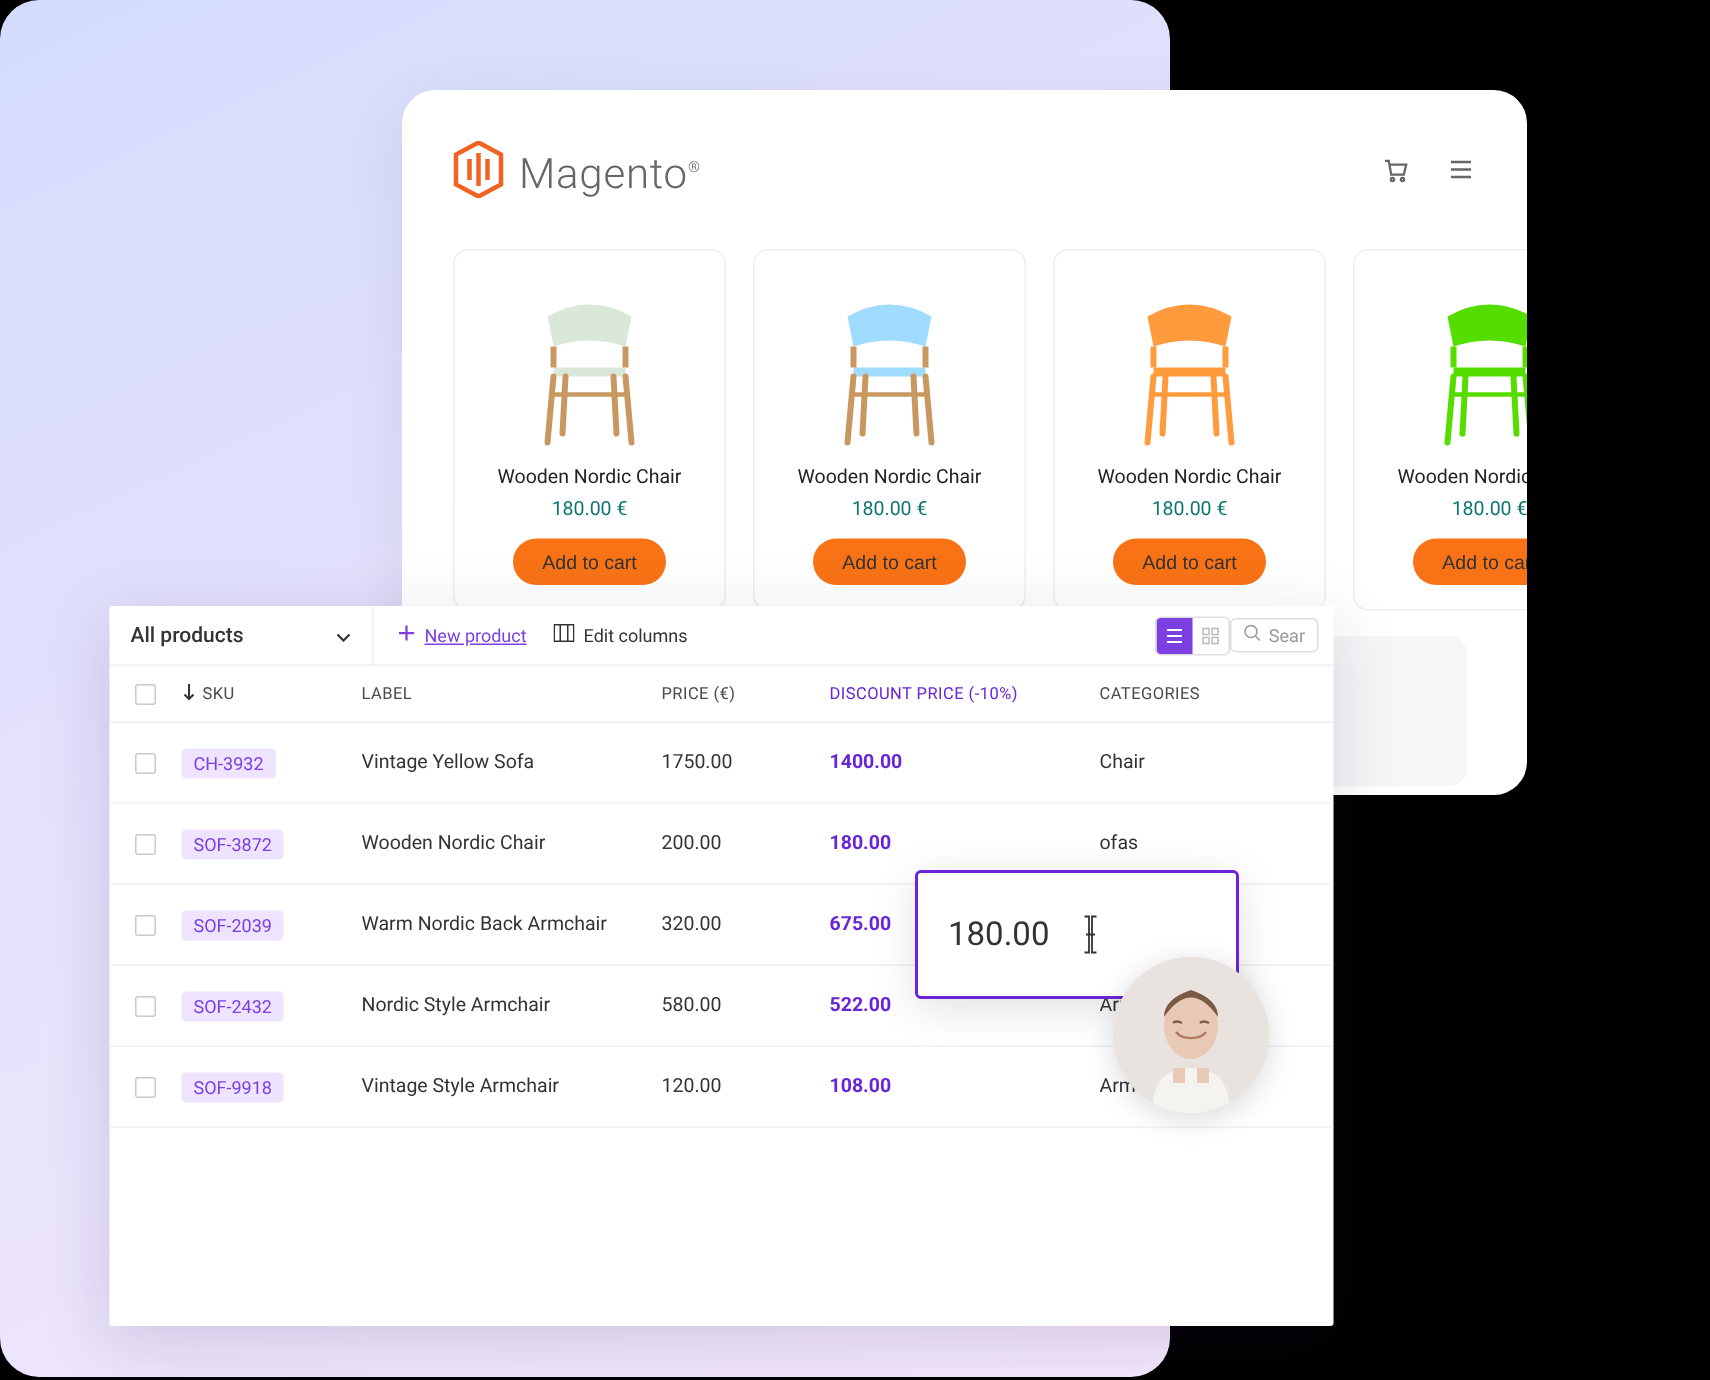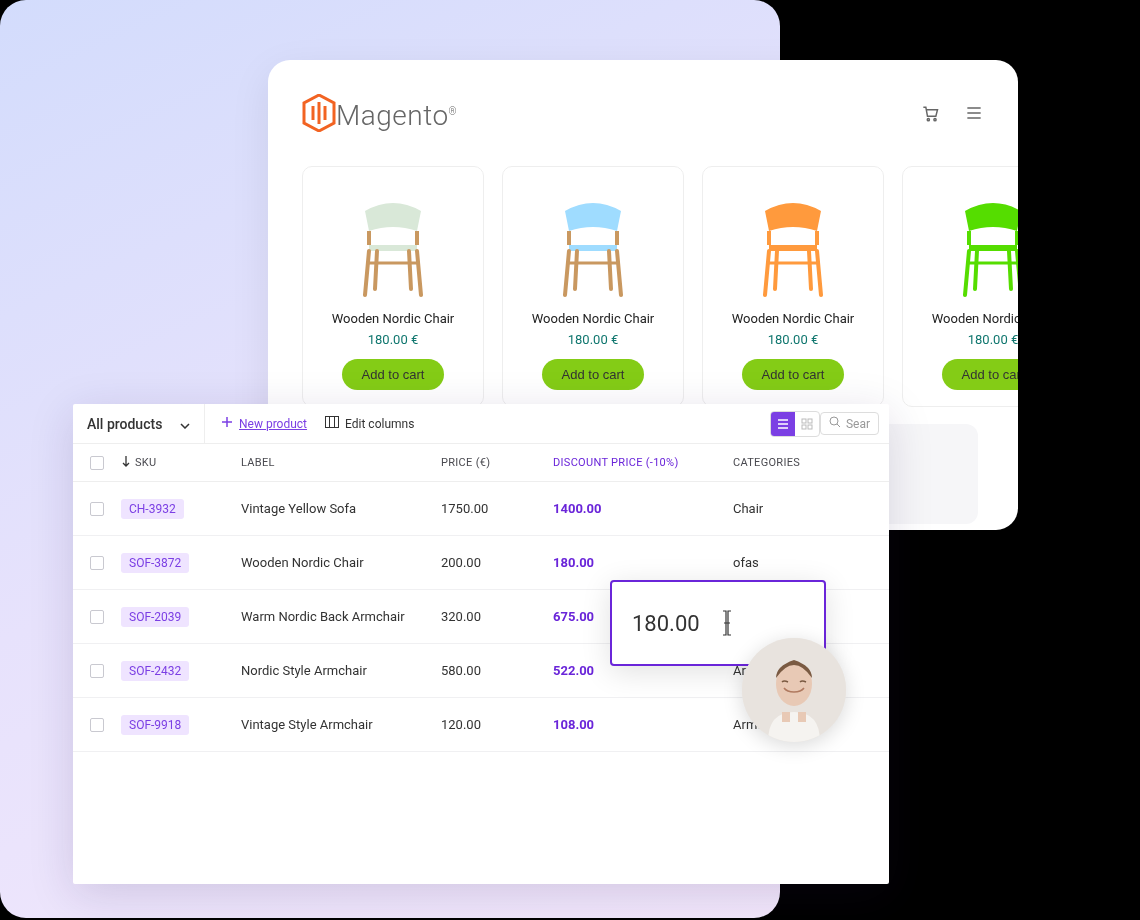--- a/index.html
+++ b/index.html
@@ -26,40 +26,40 @@
     background: #fff;
     border-radius: 22px;
     padding: 34px 34px 28px;
     box-shadow: 0 12px 40px rgba(0,0,0,.08);
     overflow: hidden;
   }
   .store-header {
     display: flex; align-items: center; justify-content: space-between;
     margin-bottom: 30px;
   }
-  .brand { display: flex; align-items: center; }
+  .brand { display: flex; align-items: center; gap: 10px; }
   .brand-name { color:#666; font-size: 28px; font-weight: 300; letter-spacing:.5px; }
   .brand-name sup { font-size: 10px; }
   .store-icons { display: flex; gap: 24px; color:#555; }
   .store-icons svg { width:20px; height:20px; }
 
   .product-grid { display:flex; gap:18px; }
   .product-card {
     flex: 0 0 182px;
     border: 1px solid #eee;
     border-radius: 10px;
     padding: 14px 12px 16px;
     text-align:center;
   }
   .product-img { height:118px; display:flex; align-items:flex-end; justify-content:center; margin-bottom:12px; }
   .product-name { font-size:13px; color:#222; margin-bottom:6px; }
   .product-price { font-size:13px; color:#0f766e; margin-bottom:12px;text-align:center; }
   .add-btn {
     display:inline-block;
-    background:#84cc16; border:none; border-radius:18px;
+    background:#f97316; border:none; border-radius:18px;
     font-size:13px; color:#333; padding:8px 20px; cursor:pointer;
   }
 
   
   .chair svg { width:100px; height:110px; }
 
   
   .ghost-panel {
     position:absolute;
     top: 424px; left: 298px;
@@ -79,21 +79,21 @@
     overflow:hidden;
     font-size:13px;
     color:#333;
   }
   .toolbar {
     height:40px; display:flex; align-items:center;
     border-bottom:1px solid #eee;
     padding: 0 10px 0 0;
   }
   .filter-select {
-    width:132px; height:40px;
+    width:176px; height:40px;
     border-right:1px solid #eee;
     display:flex; align-items:center; justify-content:space-between;
     padding:0 14px; font-size:14px; font-weight:500;
   }
   .new-product {
     display:flex; align-items:center; gap:6px;
     color:#7b3fe4; margin-left:16px; cursor:pointer;
     font-size:12px;
     text-decoration:underline;
   }

